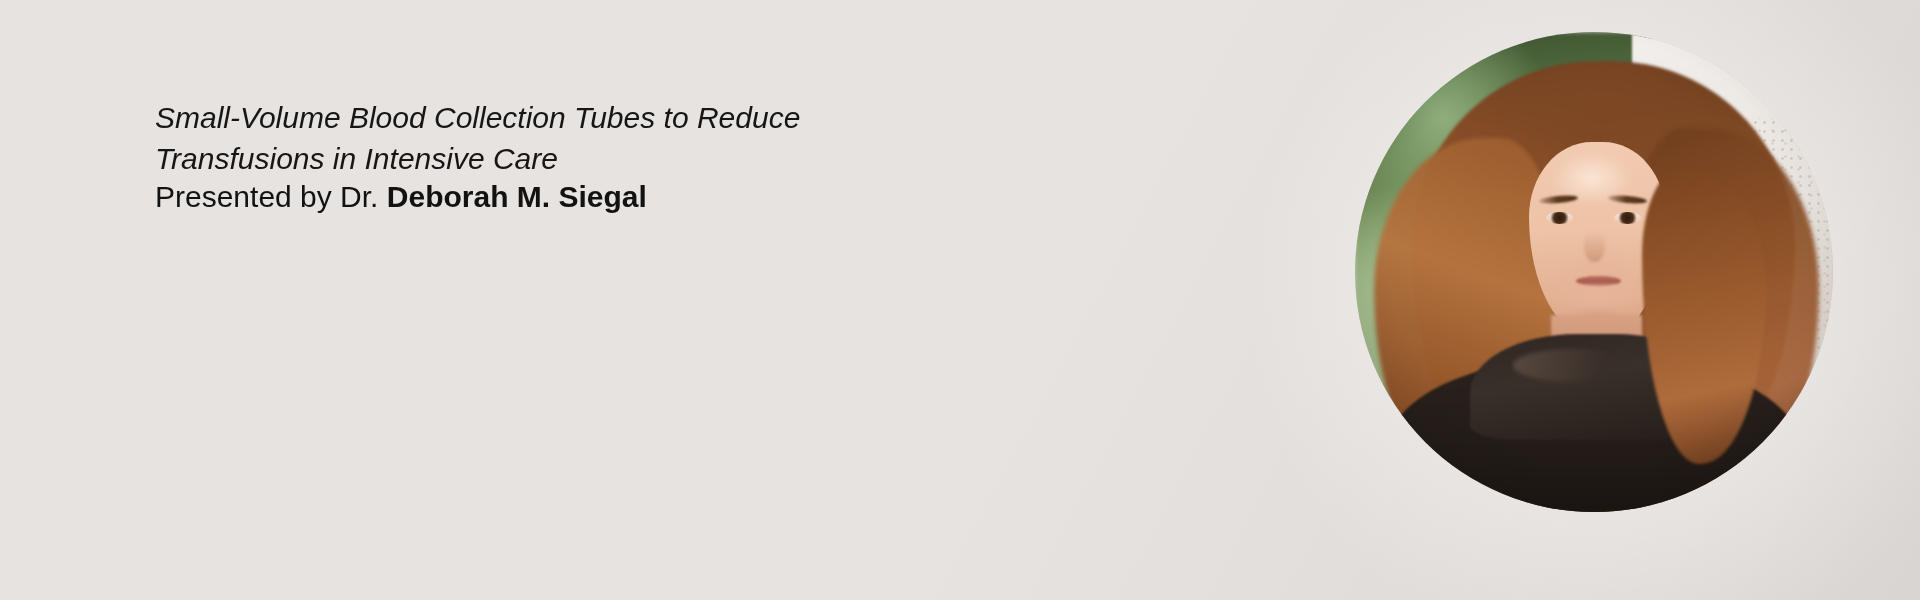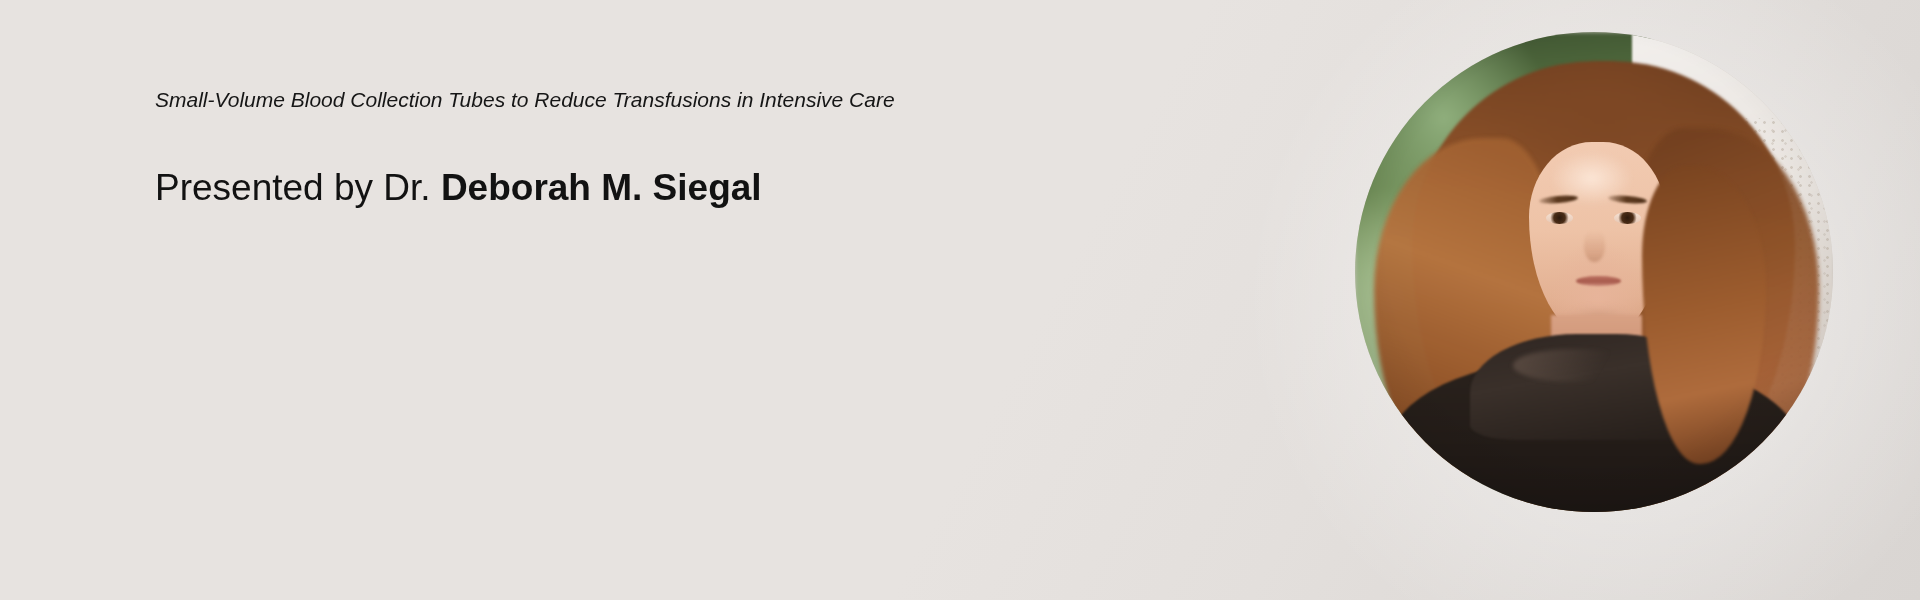--- a/index.html
+++ b/index.html
@@ -45,32 +45,31 @@
   .slide-title {
     font-size: 52px;
     font-weight: bold;
     letter-spacing: -0.6px;
     line-height: 1.12;
     color: #0b0b0b;
     white-space: nowrap;
   }
 
   .slide-subtitle {
-    margin-top: 20px;
-    font-size: 21px;
+    margin-top: 32px;
+    font-size: 30px;
     font-style: italic;
     font-weight: normal;
     line-height: 1.36;
     color: #161616;
     max-width: 800px;
   }
 
   .presenter {
-    margin-top: 52px;
-    font-size: 37px;
+    font-size: 30px;
     font-weight: normal;
     color: #121212;
     white-space: nowrap;
   }
 
   .presenter .presenter-name {
     font-weight: bold;
   }
 
   .session-date {

